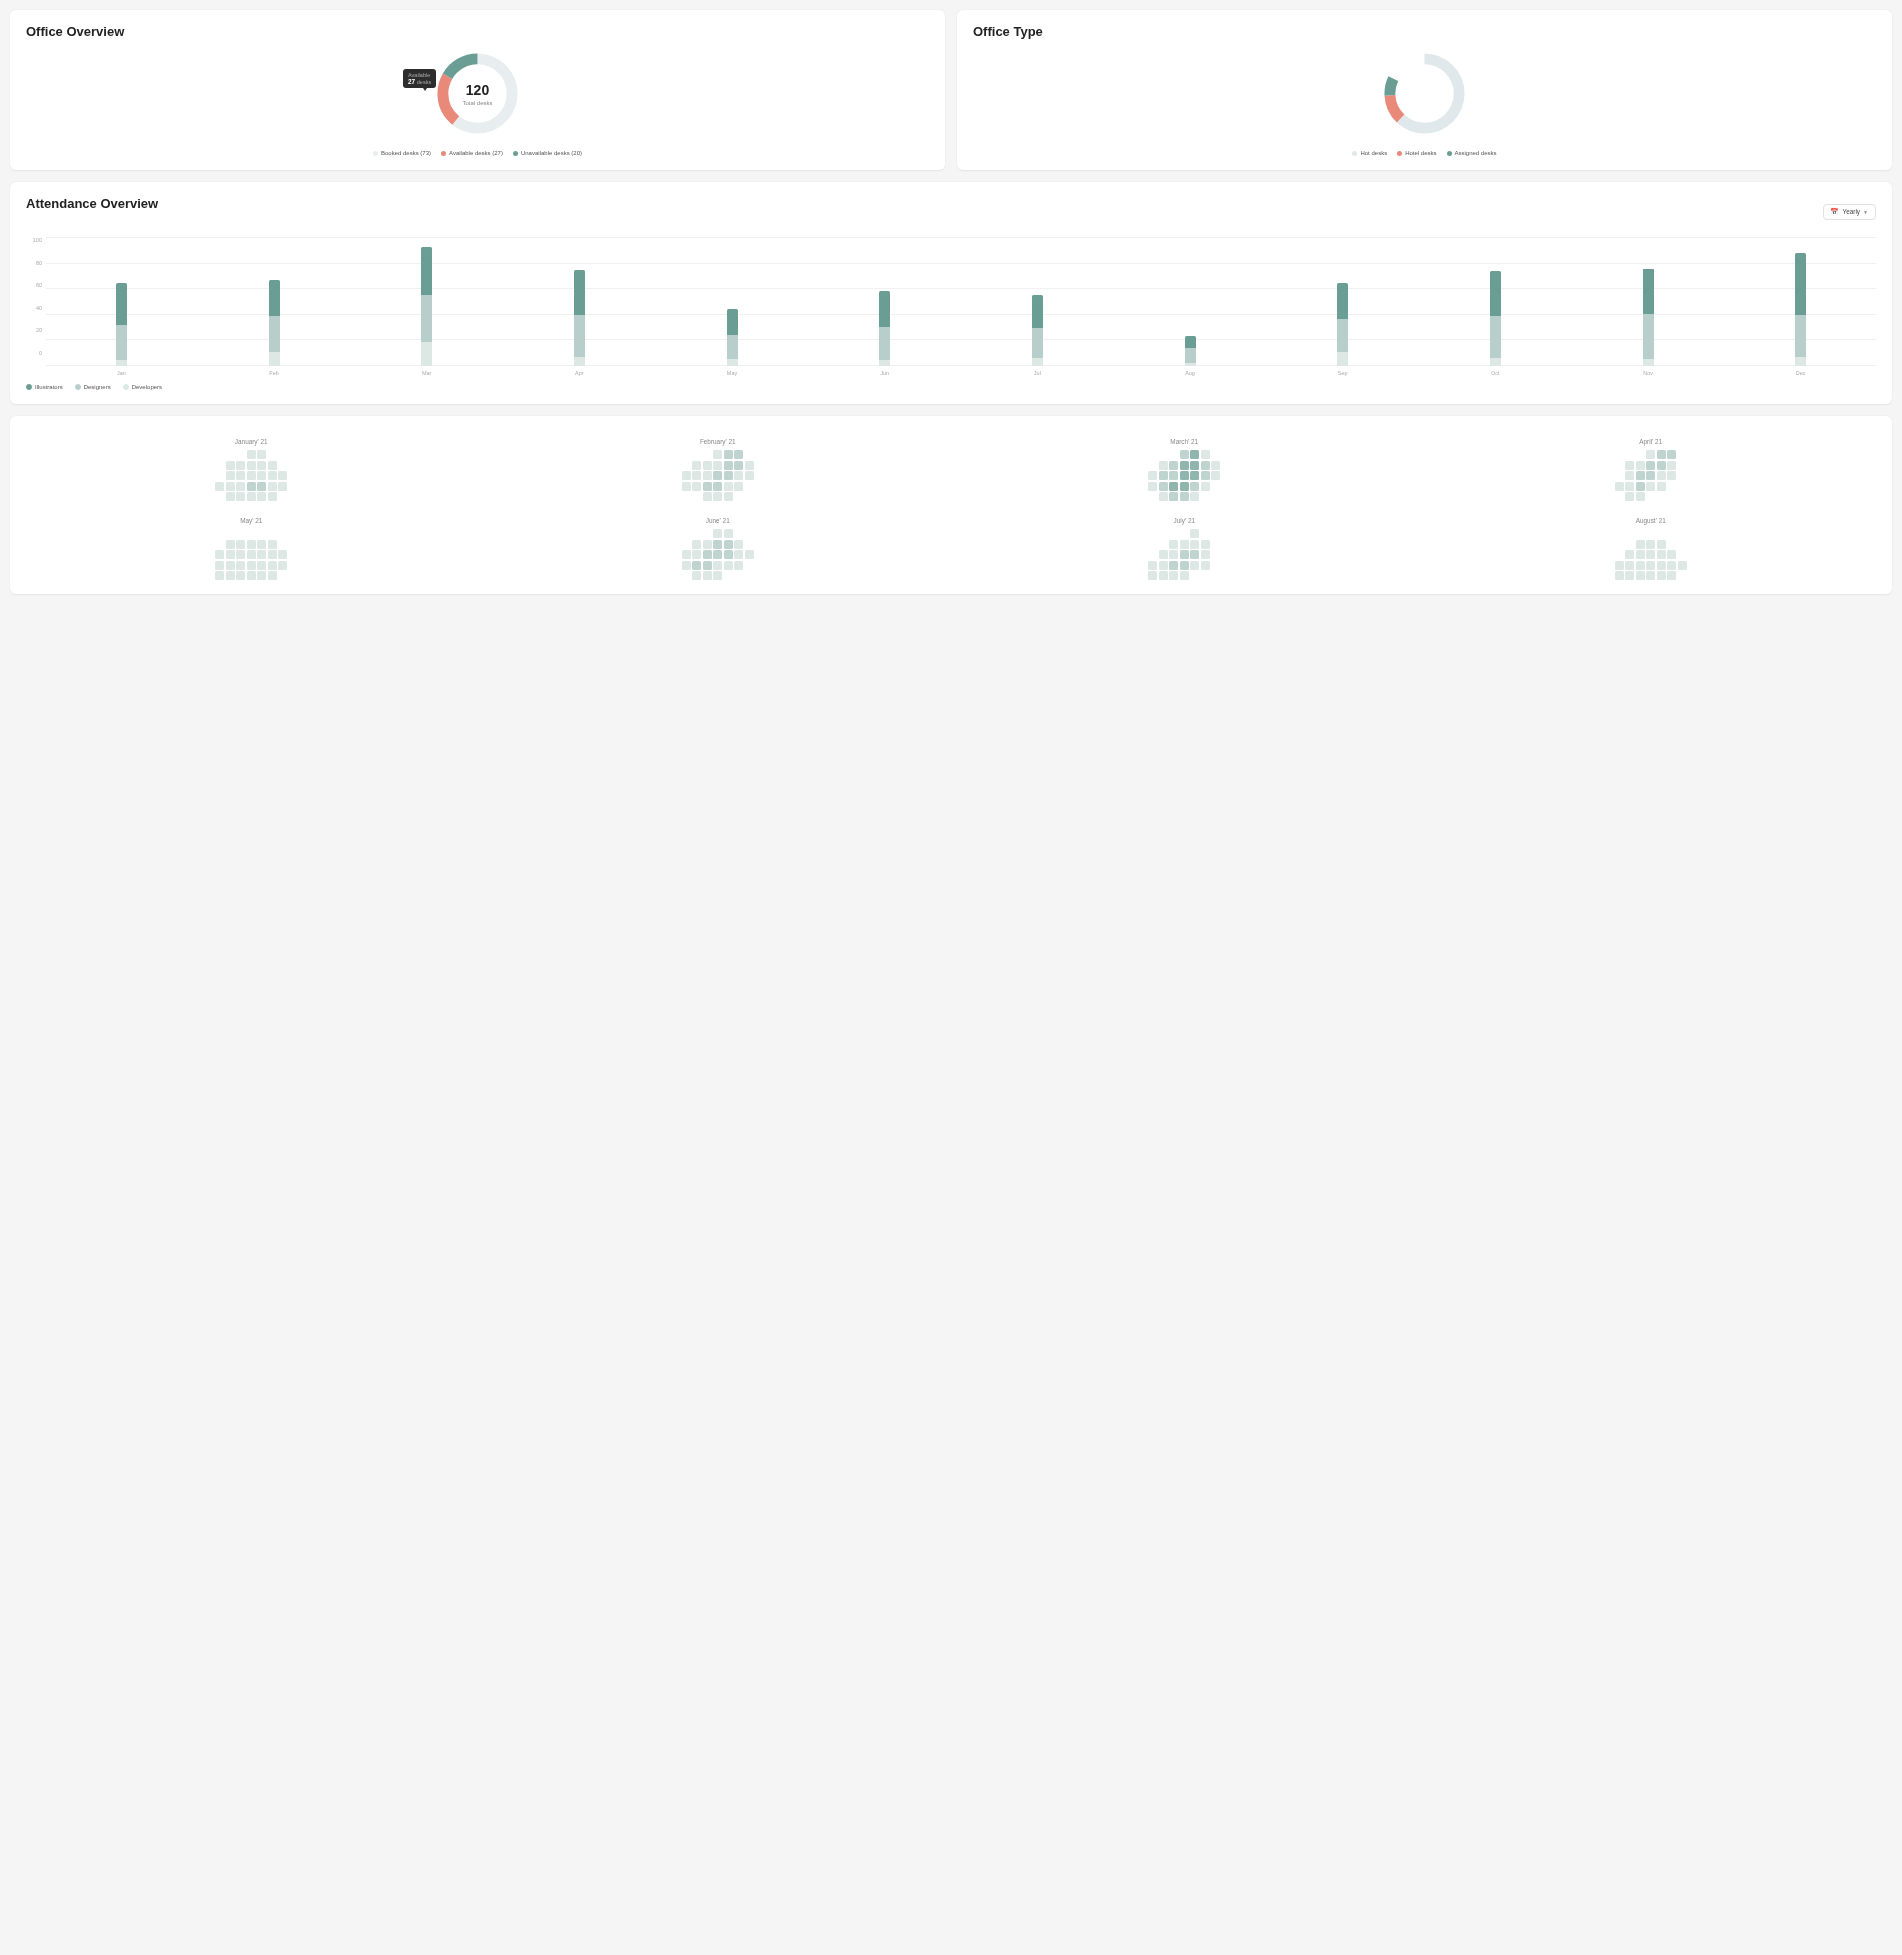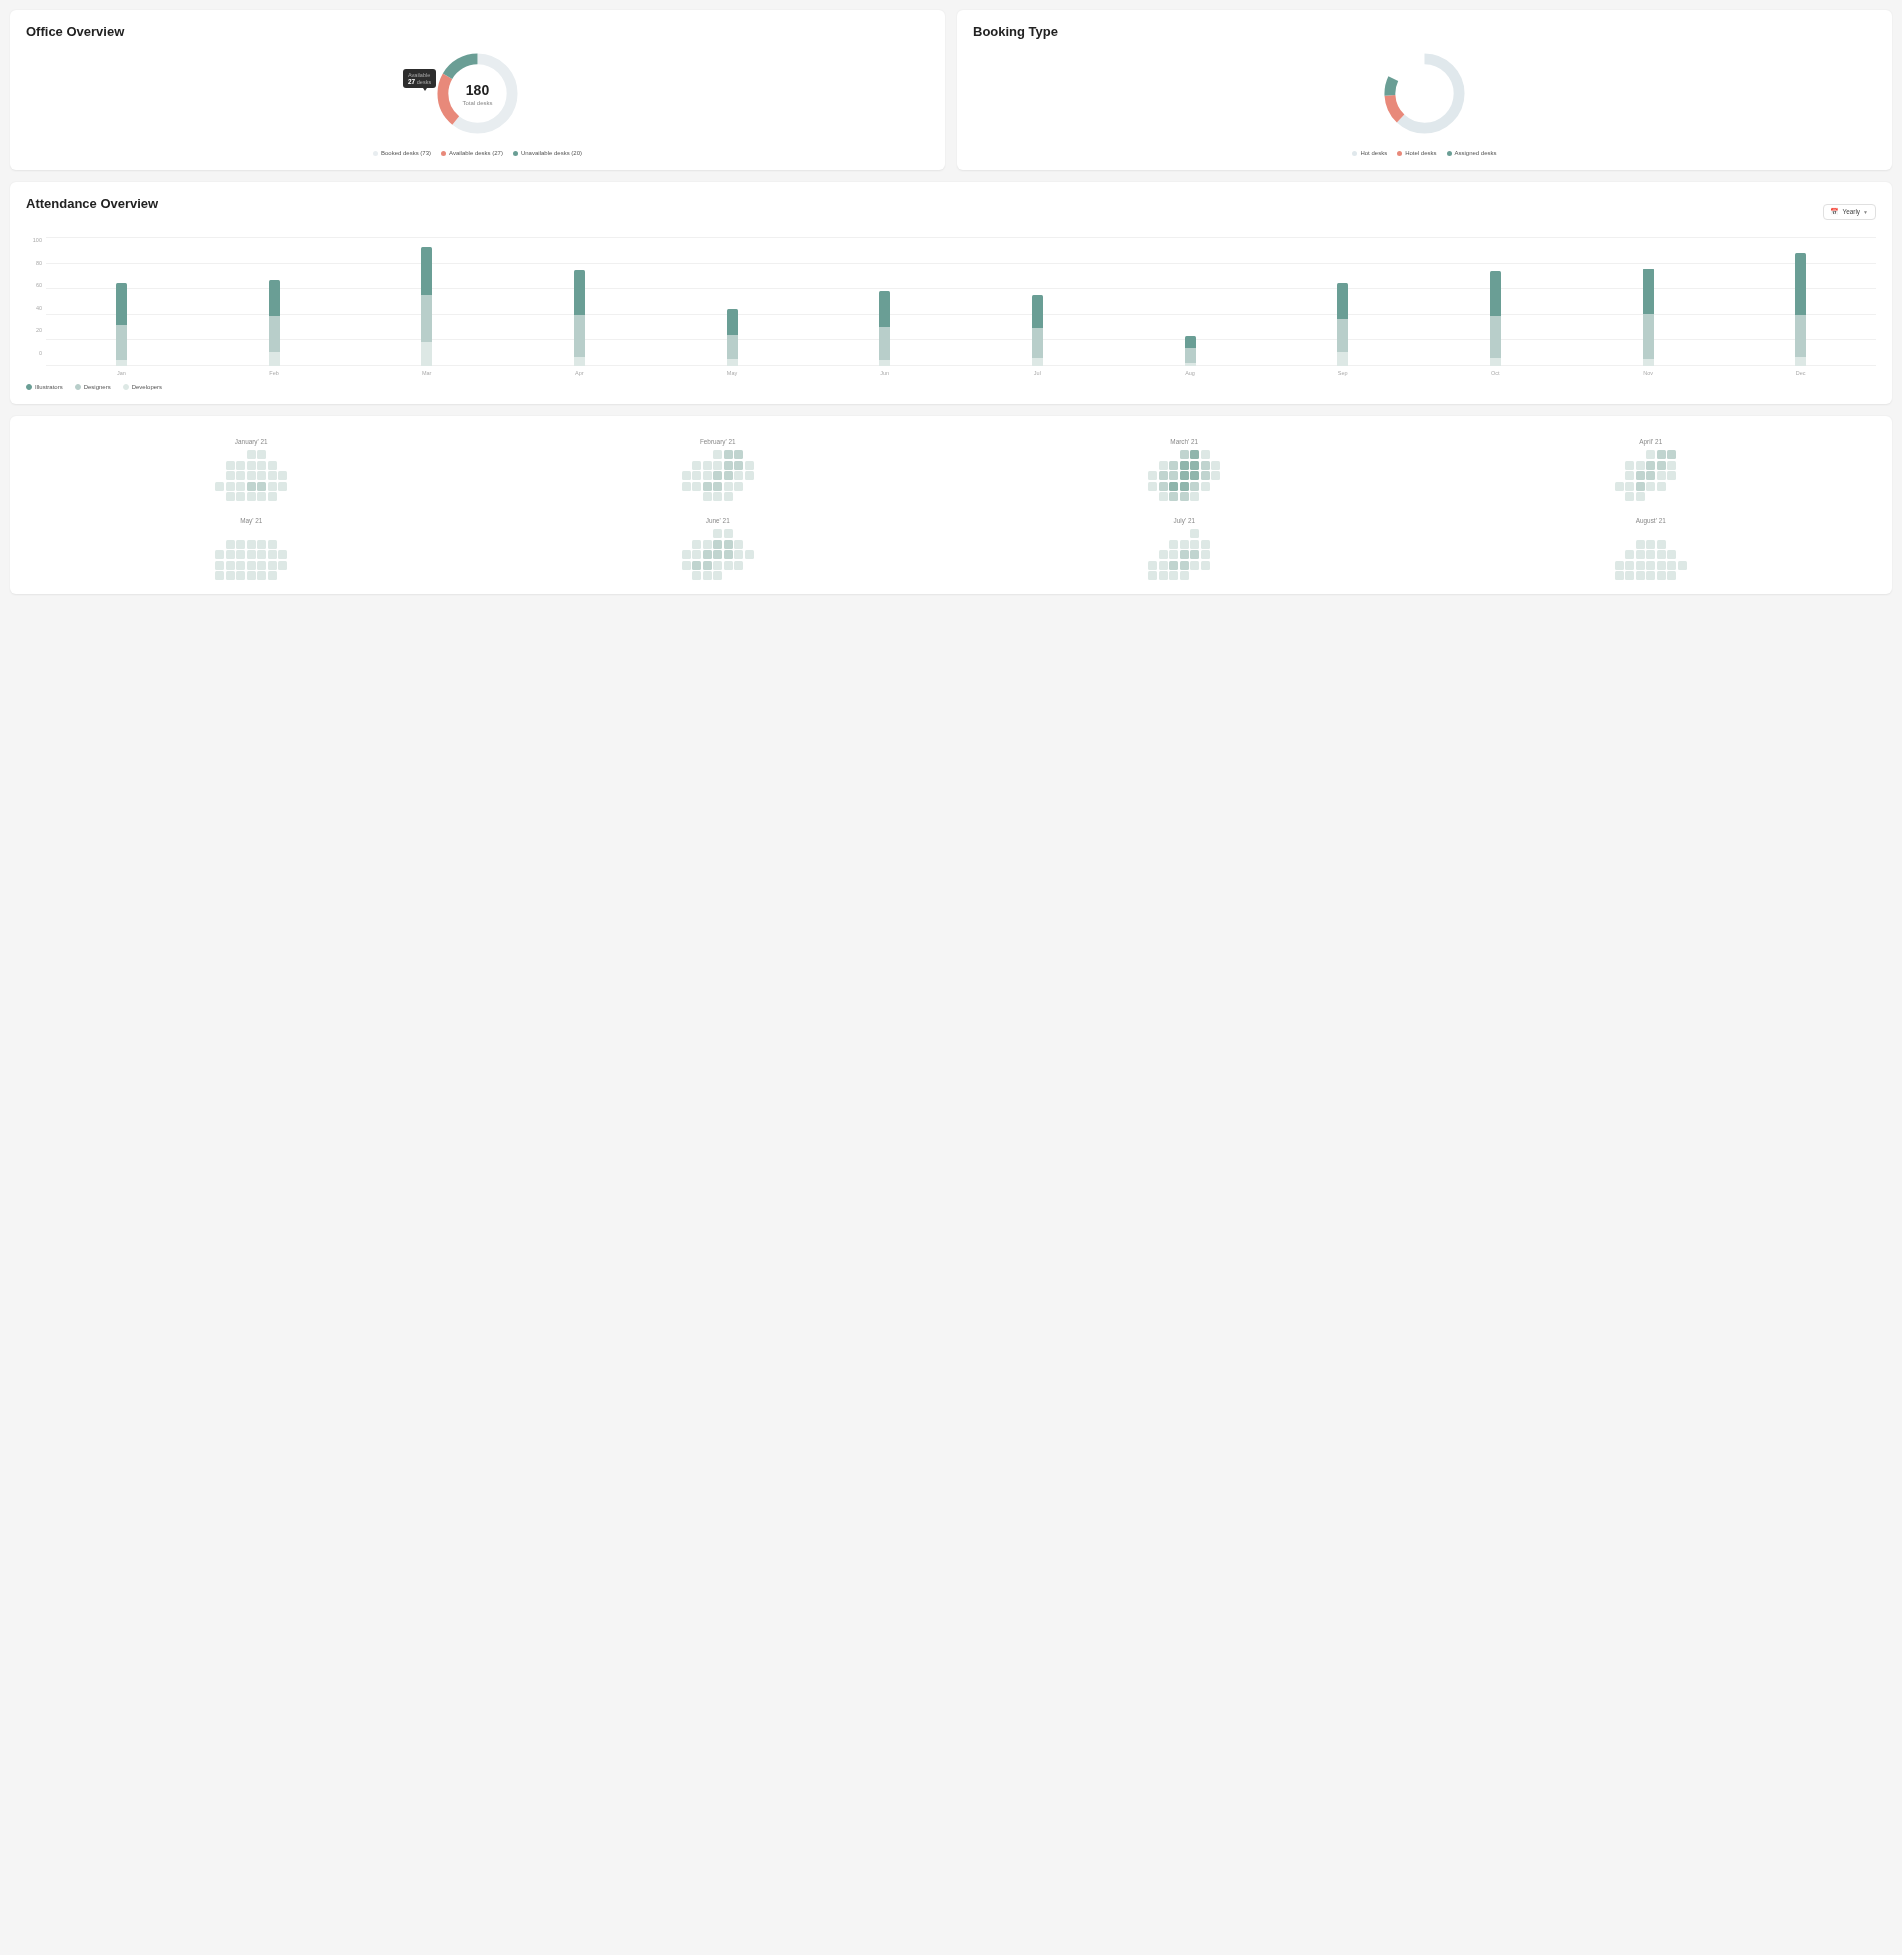--- a/index.html
+++ b/index.html
@@ -320,21 +320,21 @@
         
         <svg viewBox="0 0 180 180" width="89" height="89">
 
           <circle cx="90" cy="90" r="70" fill="none" stroke="#e8edf0" stroke-width="22" stroke-dasharray="267.1 174.5" stroke-dashoffset="0" transform="rotate(-90 90 90)"></circle>
 
           <circle cx="90" cy="90" r="70" fill="none" stroke="#e8897a" stroke-width="22" stroke-dasharray="98.9 342.7" stroke-dashoffset="-267.1" transform="rotate(-90 90 90)"></circle>
 
           <circle cx="90" cy="90" r="70" fill="none" stroke="#6a9e95" stroke-width="22" stroke-dasharray="73.4 368.2" stroke-dashoffset="-366" transform="rotate(-90 90 90)"></circle>
         </svg>
         <div class="donut-label">
-          <span class="big-num">180</span>
+          <span class="big-num">120</span>
           <span class="sub">Total desks</span>
         </div>
       </div>
       <div class="legend">
         <div class="legend-item">
           <div class="legend-dot" style="background:#e8edf0;"></div>
           <span>Booked desks (73)</span>
         </div>
         <div class="legend-item">
           <div class="legend-dot" style="background:#e8897a;"></div>
@@ -342,21 +342,21 @@
         </div>
         <div class="legend-item">
           <div class="legend-dot" style="background:#6a9e95;"></div>
           <span>Unavailable desks (20)</span>
         </div>
       </div>
     </div>
   </div>
 
   <div class="card">
-    <div class="card-title">Booking Type</div>
+    <div class="card-title">Office Type</div>
     <div class="donut-container">
       <div class="donut-wrapper">
         <svg viewBox="0 0 180 180" width="89" height="89">
 
           <circle cx="90" cy="90" r="70" fill="none" stroke="#e0e8ec" stroke-width="22" stroke-dasharray="272.8 168.8" stroke-dashoffset="0" transform="rotate(-90 90 90)"></circle>
 
           <circle cx="90" cy="90" r="70" fill="none" stroke="#e8897a" stroke-width="22" stroke-dasharray="52.7 388.9" stroke-dashoffset="-272.8" transform="rotate(-90 90 90)"></circle>
 
           <circle cx="90" cy="90" r="70" fill="none" stroke="#6a9e95" stroke-width="22" stroke-dasharray="35.1 406.5" stroke-dashoffset="-325.5" transform="rotate(-90 90 90)"></circle>
         </svg>

